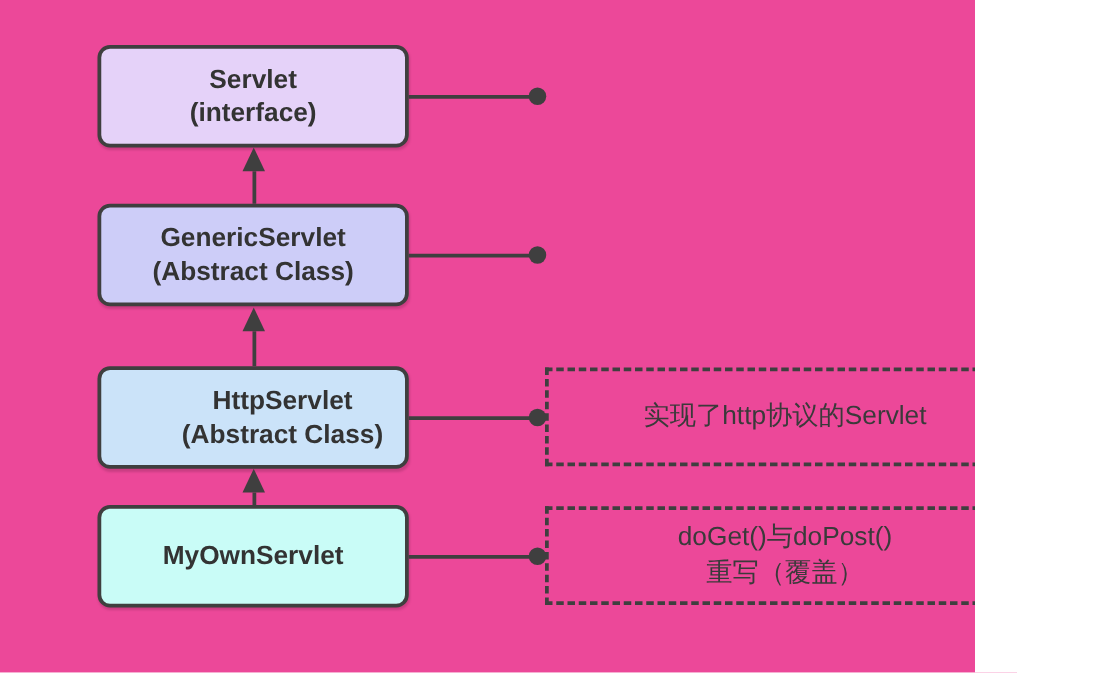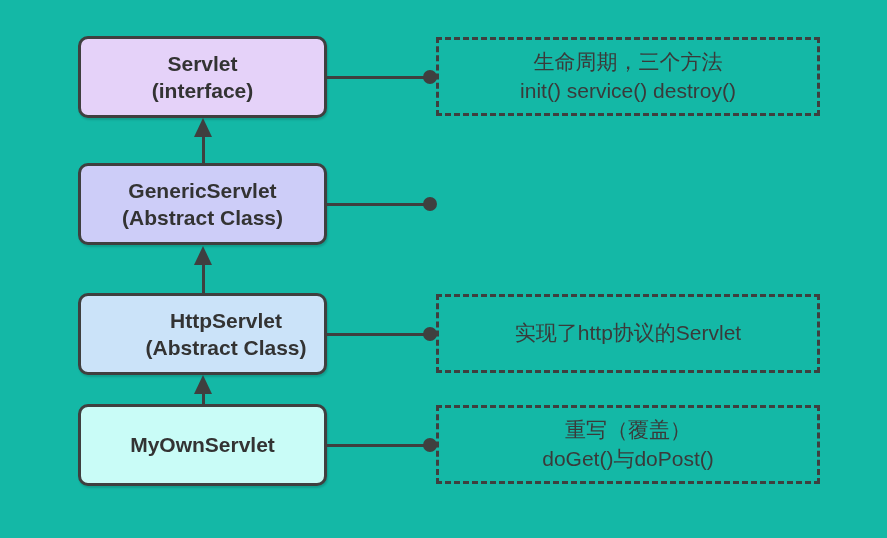--- a/index.html
+++ b/index.html
@@ -1,17 +1,17 @@
 <!DOCTYPE html>
 <html><head>
 <meta charset="utf-8">
 <style>
   html, body { margin:0; padding:0; background:#ffffff; }
   .canvas {
-    position:relative; width:887px; height:538px; background:#14b8a6;
+    position:relative; width:780px; height:538px; background:#ec4899;
     font-family:"Liberation Sans", "DejaVu Sans", sans-serif; overflow:hidden;
   }
   .row { position:absolute; left:0; width:887px; height:82px; }
 
   .node {
     position:absolute; left:78px; top:0; width:249px; height:82px;
     border:3px solid #3f3f3f; border-radius:10px; box-sizing:border-box;
     display:flex; flex-direction:column; justify-content:center; align-items:center;
     box-shadow:1px 2px 2px rgba(0,0,0,0.15);
   }
@@ -46,24 +46,20 @@
 
 <div class="canvas">
 
   <div class="row" style="top:36px">
     <div class="node" style="background-color: rgb(229, 210, 249);">
       <div class="node-title">Servlet</div>
       <div class="node-subtitle">(interface)</div>
     </div>
     <div class="connector"></div>
     <div class="dot"></div>
-    <div class="note">
-      <div class="note-line">生命周期，三个方法</div>
-      <div class="note-line">init() service() destroy()</div>
-    </div>
   </div>
 
   <div class="arrow" style="top:118px; height:45px">
     <div class="arrow-head"></div>
     <div class="arrow-stem"></div>
   </div>
 
   <div class="row" style="top:163px">
     <div class="node" style="background-color: rgb(205, 205, 248);">
       <div class="node-title">GenericServlet</div>
@@ -95,18 +91,18 @@
     <div class="arrow-stem"></div>
   </div>
 
   <div class="row" style="top:404px">
     <div class="node" style="background-color: rgb(201, 252, 247);">
       <div class="node-title">MyOwnServlet</div>
     </div>
     <div class="connector"></div>
     <div class="dot"></div>
     <div class="note">
+      <div class="note-line">doGet()与doPost()</div>
       <div class="note-line">重写（覆盖）</div>
-      <div class="note-line">doGet()与doPost()</div>
     </div>
   </div>
 
 </div>
 
 </body></html>

